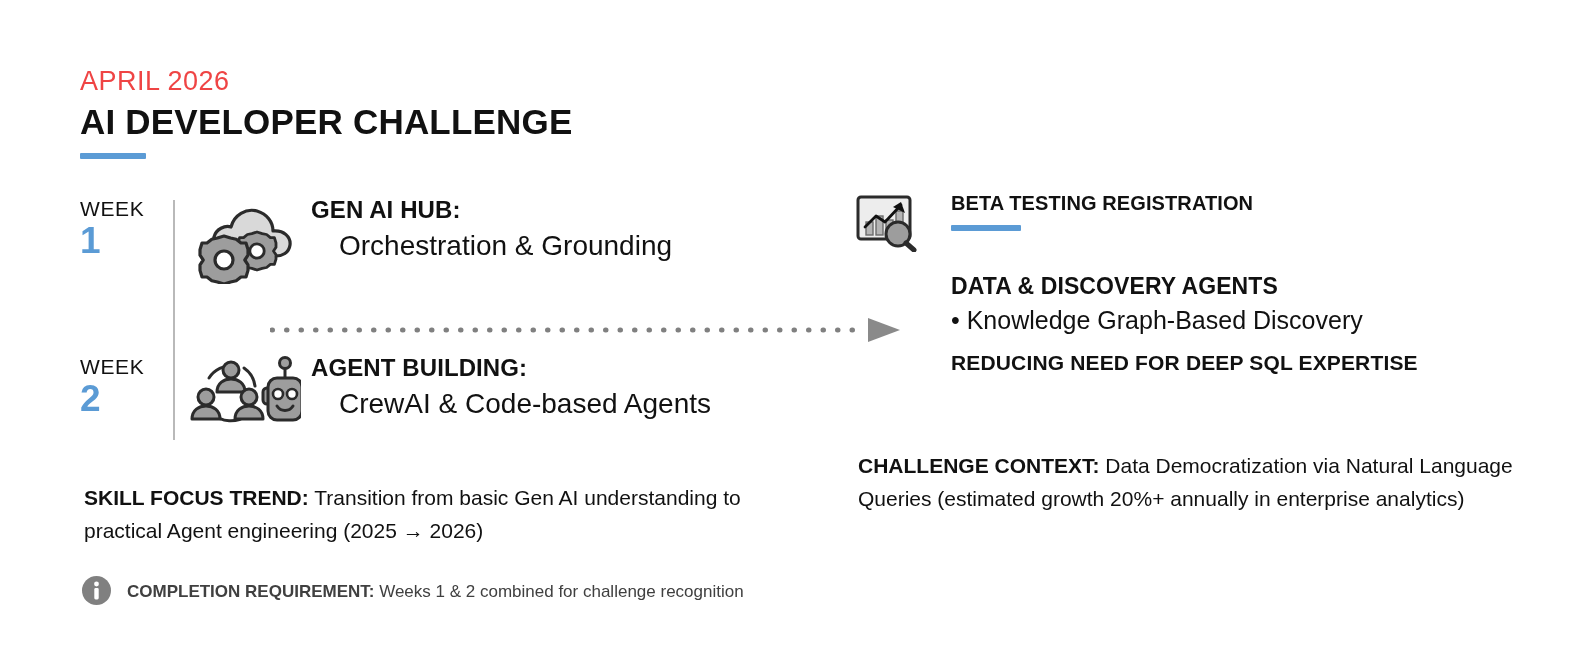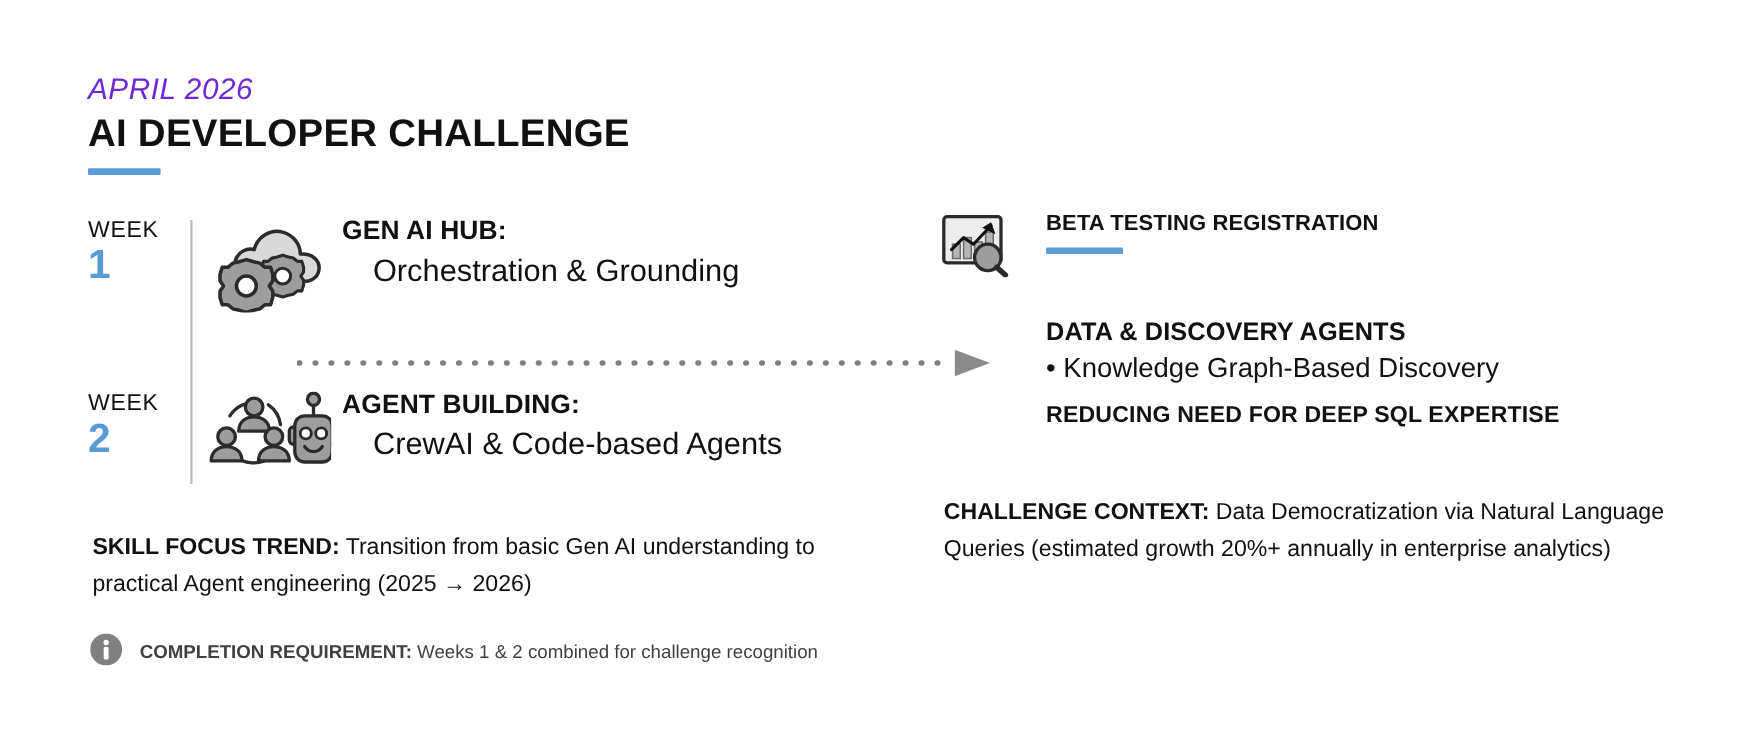--- a/index.html
+++ b/index.html
@@ -162,21 +162,21 @@
     color: #111;
     white-space: nowrap;
   }
   #beta-rule {
     width: 70px;
     height: 6px;
     margin-top: 11px;
     border-radius: 1px;
   }
 
-  #agents-block { margin-left: 96px; margin-top: 30px; }
+  #agents-block { margin-left: 96px; margin-top: 16px; }
   #agents-subhead {
     font-size: 23px;
     font-weight: 700;
     letter-spacing: 0.1px;
     color: #111;
     line-height: 1.25;
   }
   .agent-bullet {
     font-size: 25px;
     font-weight: 400;
@@ -200,21 +200,21 @@
     font-size: 21px;
     line-height: 1.55;
     color: #111;
   }
   #industry b { font-weight: 700; }
 </style>
 </head>
 <body>
 
 <div id="header">
-  <div id="eyebrow" style="color: #6d28d9; font-style: italic;">APRIL 2026</div>
+  <div id="eyebrow" style="color: #ef4444;">APRIL 2026</div>
   <div id="main-title">AI DEVELOPER CHALLENGE</div>
   <div id="title-rule" style="background: rgb(91, 155, 213);"></div>
 </div>
 
 <div id="left-col">
   <div id="weeks-block">
 
     <div id="week-divider" style="background: rgb(185, 185, 185);"></div>
 
     <div class="week-row" id="week-row-1">

